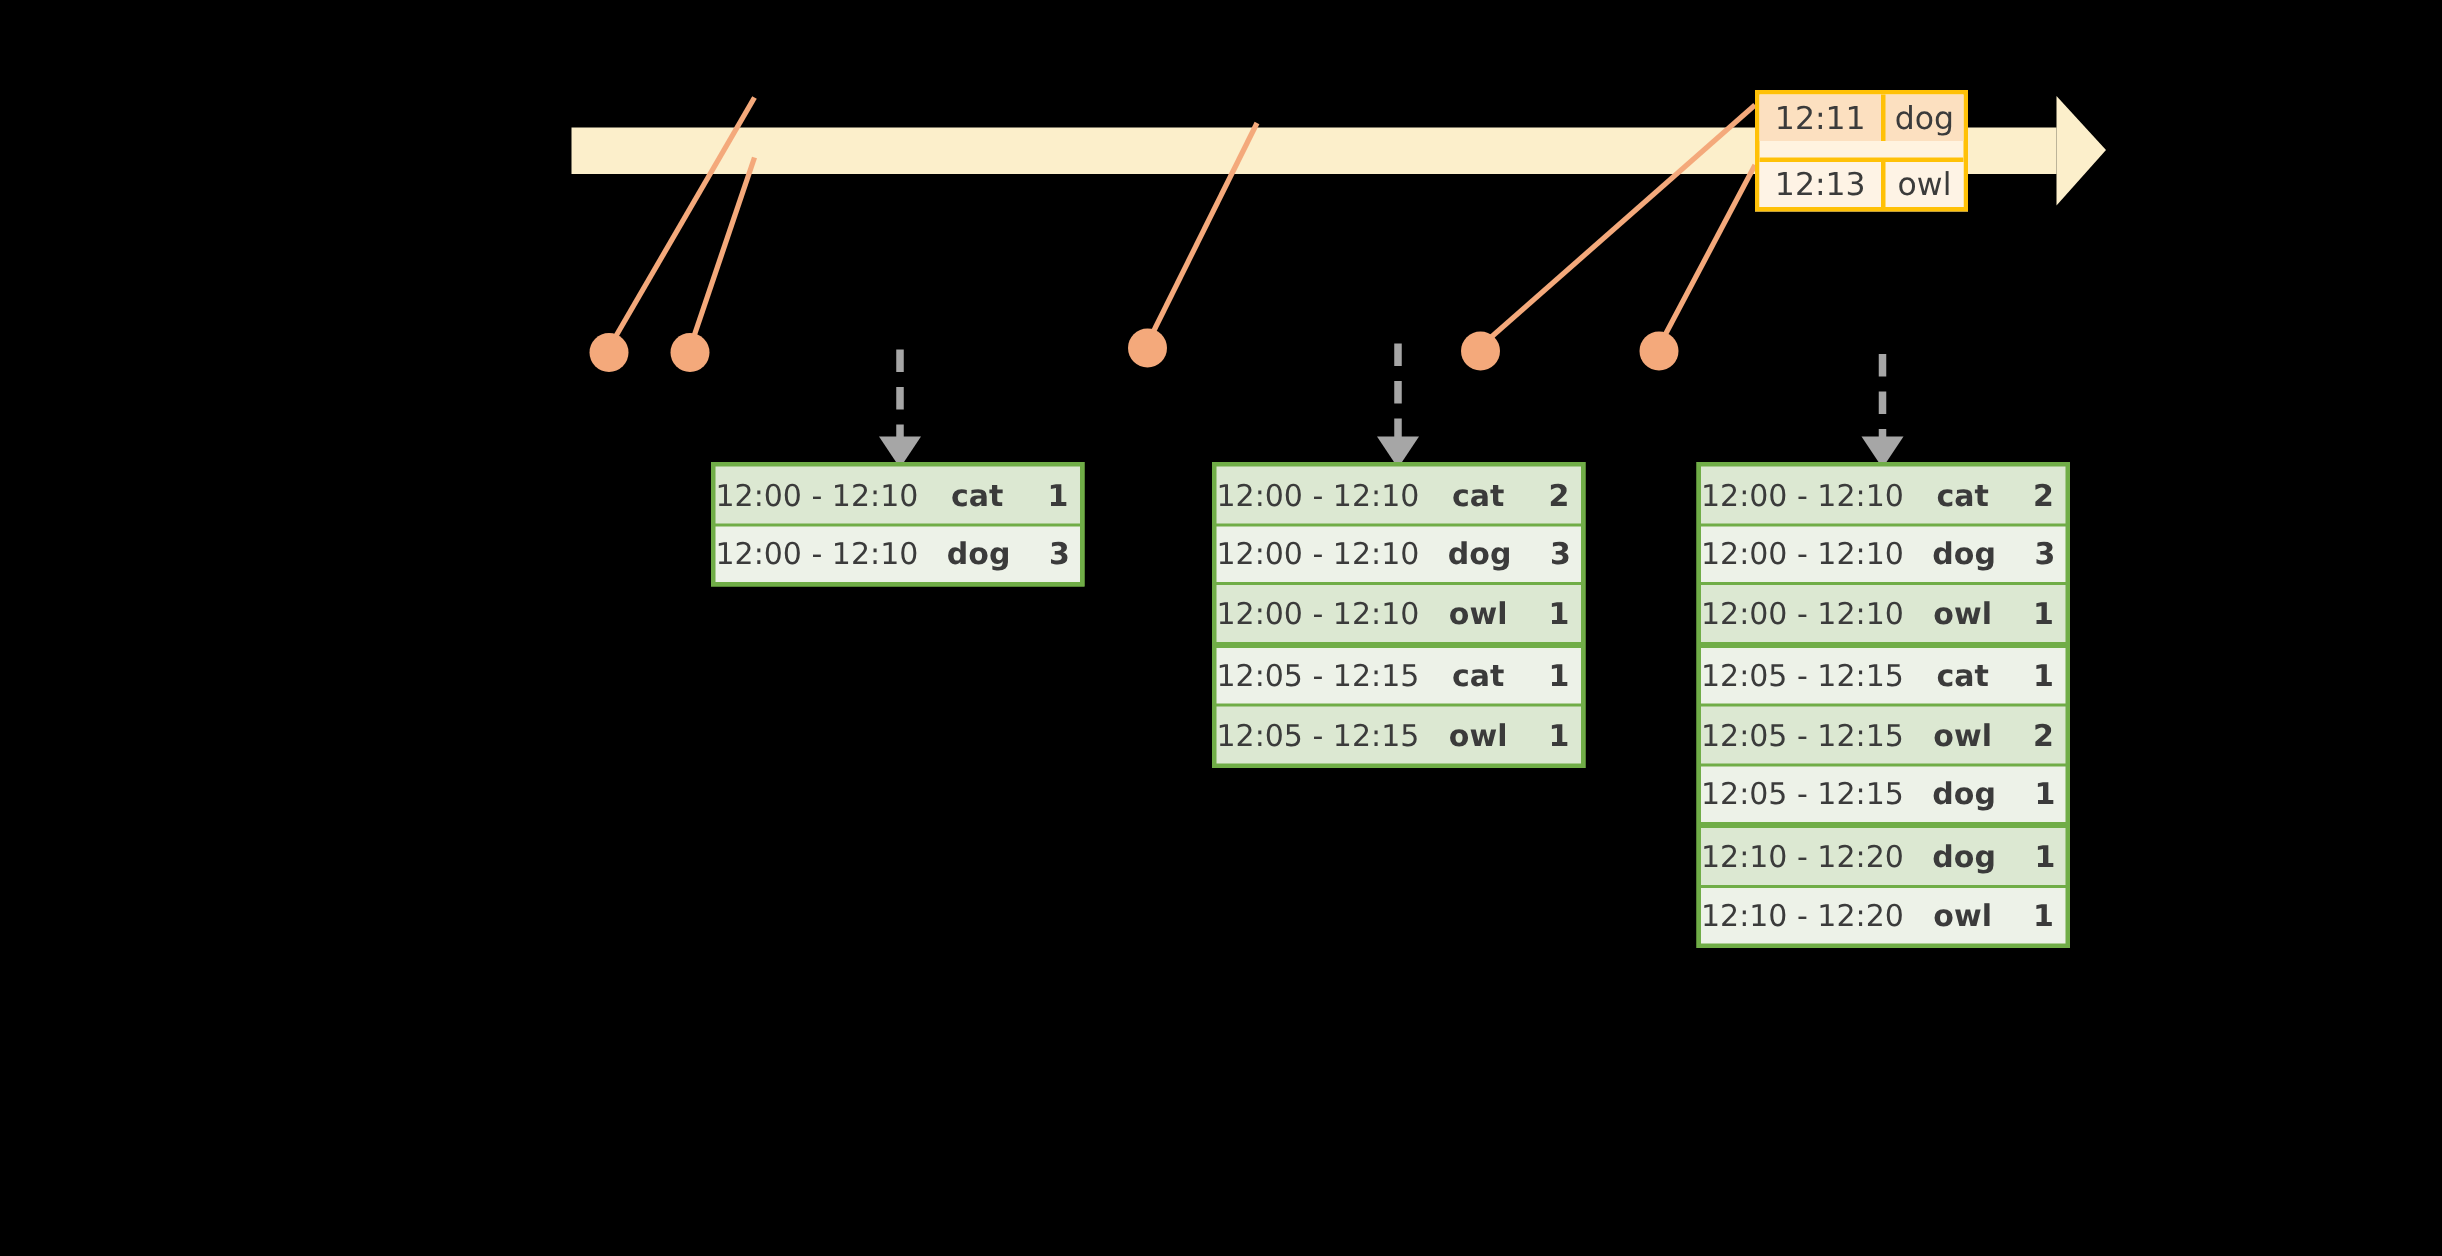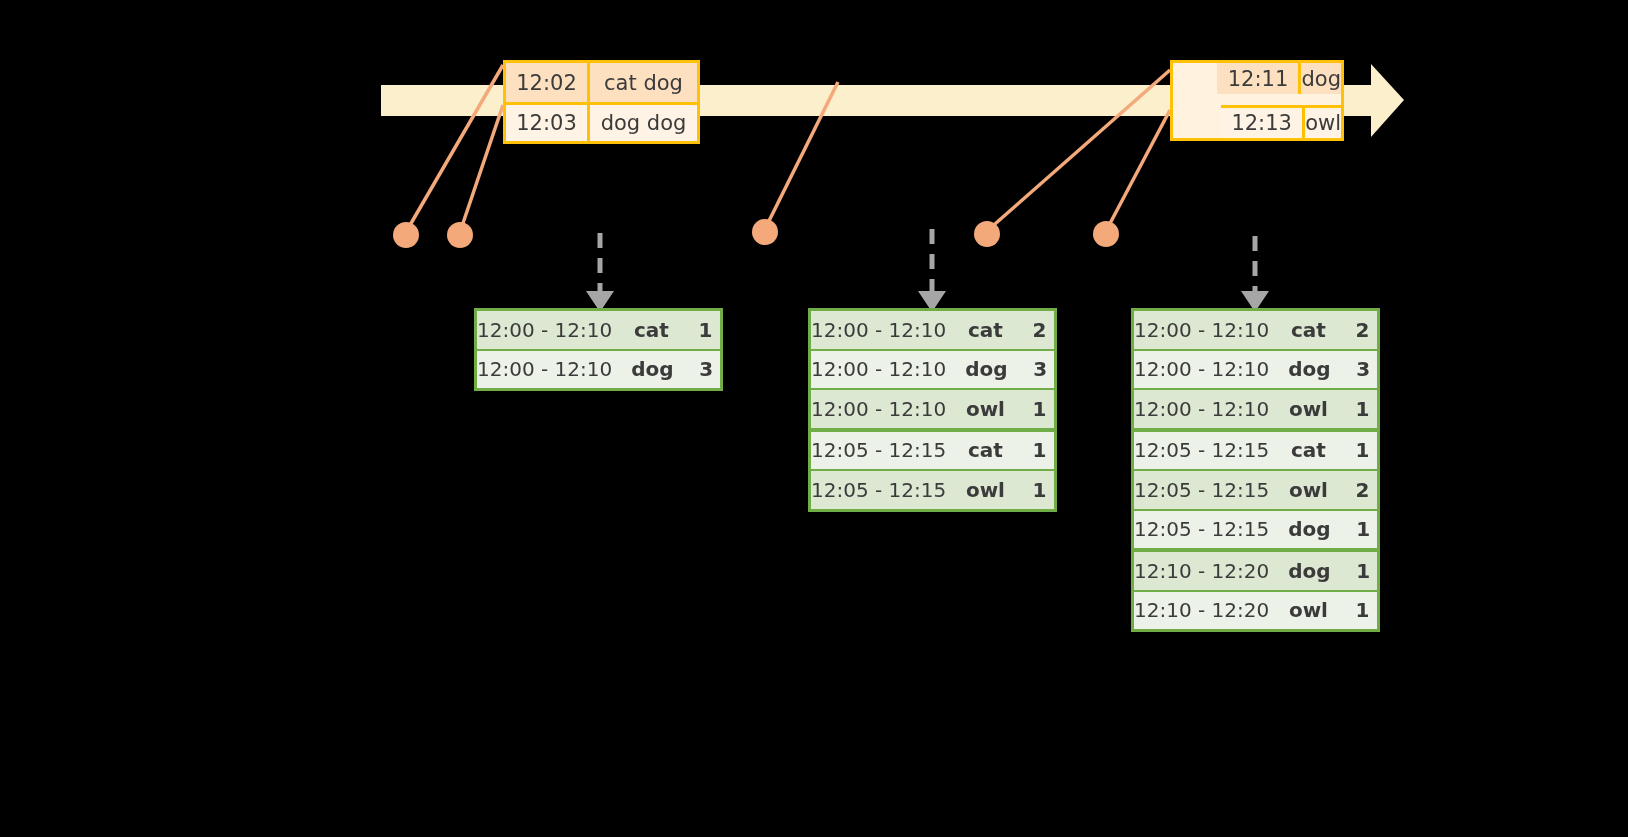--- a/index.html
+++ b/index.html
@@ -101,33 +101,23 @@
       <line x1="932" y1="229" x2="932" y2="293"></line>
       <line x1="1255" y1="236" x2="1255" y2="293"></line>
     </g>
     <g fill="#A6A6A6">
       <polygon points="586,291 614,291 600,312"></polygon>
       <polygon points="918,291 946,291 932,312"></polygon>
       <polygon points="1241,291 1269,291 1255,312"></polygon>
     </g>
   </svg>
 
-  <div class="event-box" style="left:503px;top:60px;width:197px;height:84px;">
-    <div class="event-row r0">
-      <div class="event-cell time">12:02</div>
-      <div class="event-cell payload">cat dog</div>
-    </div>
-    <div class="event-row r1">
-      <div class="event-cell time">12:03</div>
-      <div class="event-cell payload">dog dog</div>
-    </div>
-  </div>
-
-
-  <div class="event-box" style="left:1170px;top:60px;width:174px;height:81px;align-items:flex-end;">
+
+
+  <div class="event-box" style="left:1170px;top:60px;width:142px;height:81px;">
     <div class="event-row r0" style="height:37px;">
       <div class="event-cell time">12:11</div>
       <div class="event-cell payload">dog</div>
     </div>
     <div class="event-row r1" style="height:38px;margin-top:11px;">
       <div class="event-cell time">12:13</div>
       <div class="event-cell payload">owl</div>
     </div>
   </div>
 

